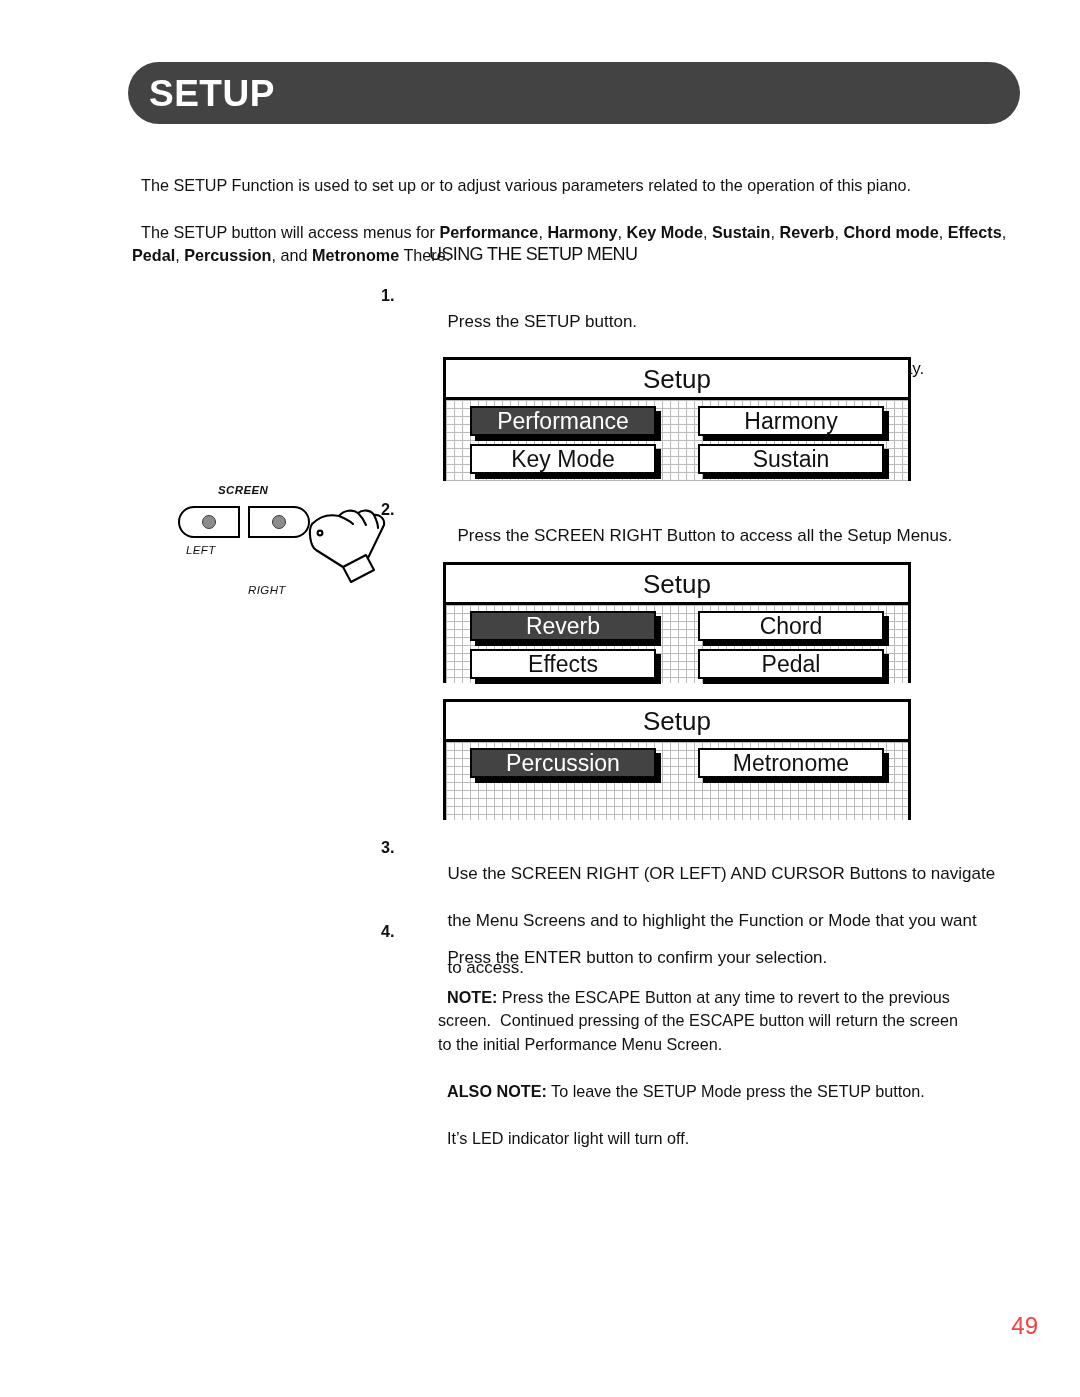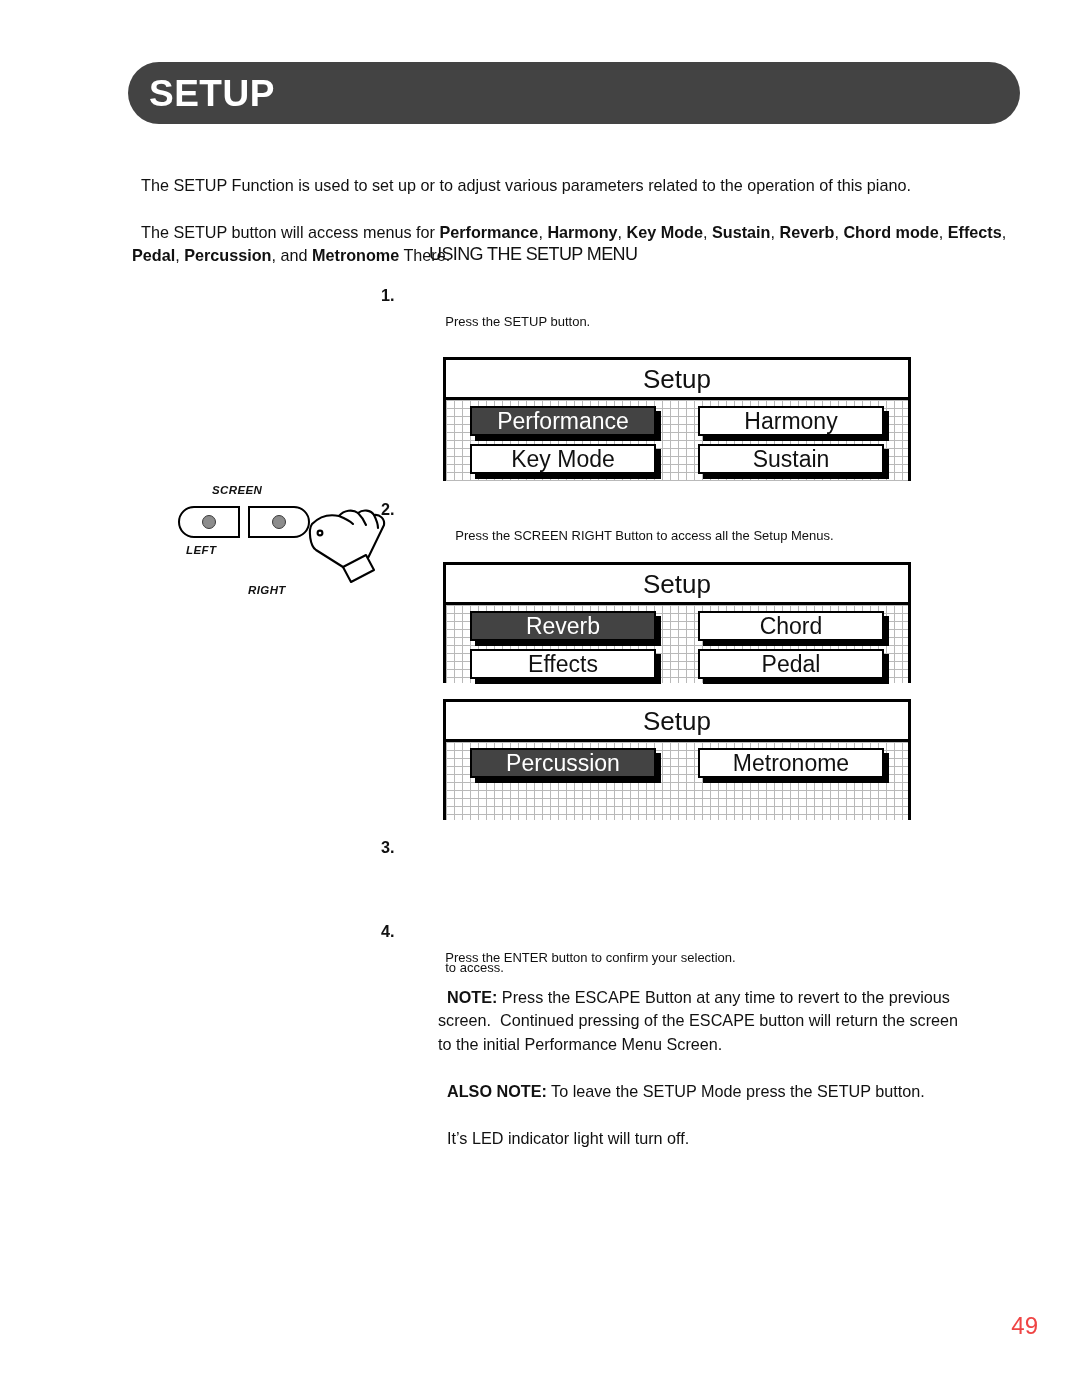--- a/index.html
+++ b/index.html
@@ -64,21 +64,21 @@
   }
 
   
   .step-num {
     position: absolute;
     font-size: 16.2px;
     font-weight: bold;
   }
   .step-body {
     position: absolute;
-    font-size: 13px;
+    font-size: 17px;
     line-height: 23.5px;
     white-space: pre-wrap;
   }
 
   #step1-num  { left: 381px; top: 286px; }
   #step1-body { left: 438px; top: 286px; width: 600px; }
 
   #step2-num  { left: 381px; top: 500px; }
   #step2-body { left: 448px; top: 500px; width: 570px; }
 
@@ -164,21 +164,21 @@
   
   #screen-illus {
     position: absolute;
     left: 176px;
     top: 484px;
     width: 230px;
     height: 105px;
   }
   #screen-illus .screen-label {
     position: absolute;
-    left: 36px;
+    left: 42px;
     top: 0px;
     font-size: 11.5px;
     font-style: italic;
     font-weight: bold;
     letter-spacing: 0.4px;
   }
   #screen-illus .key {
     position: absolute;
     box-sizing: border-box;
     width: 62px;
@@ -197,21 +197,21 @@
     border: 1.5px solid #3a3a3a;
     left: 50%;
     top: 50%;
     transform: translate(-50%, -50%);
   }
   #screen-illus .key-caption {
     position: absolute;
     top: 60px;
     font-size: 11.5px;
     font-style: italic;
-    font-weight: bold;
+    font-weight: normal;
     letter-spacing: 0.4px;
   }
   #screen-illus .cap-left  { left: 10px; }
   #screen-illus .cap-right { left: 72px; margin-top: 40px; }
   #screen-illus .hand {
     position: absolute;
     left: 130px;
     top: 18px;
     width: 100px;
     height: 86px;
@@ -324,22 +324,22 @@
       <div class="lcd-btn selected">Percussion</div>
     </div>
     <div class="lcd-cell">
       <div class="lcd-btn">Metronome</div>
     </div>
   </div>
 </div>
 
 <div class="step-num" id="step3-num">3.</div>
 <div class="step-body" id="step3-body">
-  <br>
-  <br>
+  <span>Use the SCREEN RIGHT (OR LEFT) AND CURSOR Buttons to navigate</span><br>
+  <span>the Menu Screens and to highlight the Function or Mode that you want</span><br>
   <span>to access.</span>
 </div>
 
 <div class="step-num" id="step4-num">4.</div>
 <div class="step-body" id="step4-body">
   <span>Press the ENTER button to confirm your selection.</span>
 </div>
 
 <div class="para" id="note-block">
   <b>NOTE:</b><span> Press the ESCAPE Button at any time to revert to the previous

